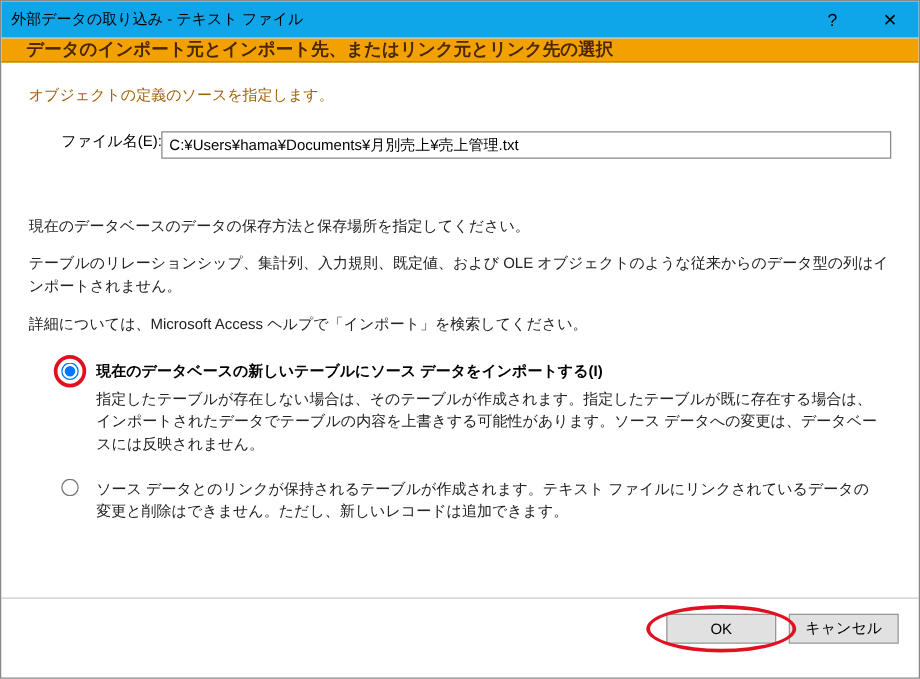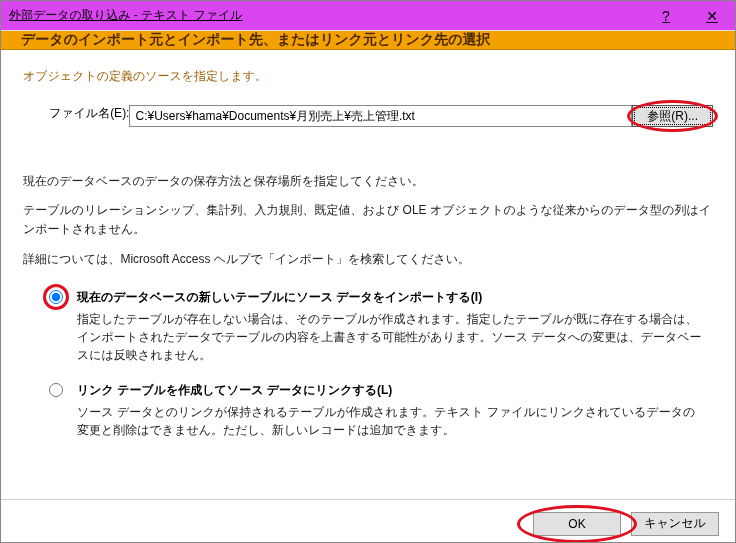--- a/index.html
+++ b/index.html
@@ -7,26 +7,25 @@
     font-family: Meiryo, "Yu Gothic", sans-serif;
     font-size: 12px;
     background: #fff;
     width: 736px;
     height: 543px;
     overflow: hidden;
     border: 1px solid #888;
   }
   .titlebar {
     height: 30px;
-    background: #d946ef;
+    background: #0ea5e9;
     display: flex;
     align-items: center;
     padding-left: 8px;
     border-bottom: 1px solid #ddd;
-    text-decoration: underline;
   }
   .titlebar-title { flex: 1; font-size: 12px; color: #000; }
   .titlebar-btn {
     width: 46px; height: 30px;
     display: flex; align-items: center; justify-content: center;
     font-size: 14px; color: #000;
   }
   .banner {
     background: #f2a100;
     padding: 0 20px;
@@ -125,24 +124,20 @@
 <div class="banner">
   <div class="banner-title">データのインポート元とインポート先、またはリンク元とリンク先の選択</div>
 </div>
 
 <div class="content">
   <div class="instr">オブジェクトの定義のソースを指定します。</div>
 
   <div class="file-row">
     <span class="file-label">ファイル名(E):</span>
     <input class="file-input" type="text" value="C:¥Users¥hama¥Documents¥月別売上¥売上管理.txt" style="">
-    <span class="browse-wrap">
-      <button class="browse-btn"><span>参照(R)...</span></button>
-      <span class="browse-mark"></span>
-    </span>
   </div>
 
   <div class="section-text">現在のデータベースのデータの保存方法と保存場所を指定してください。</div>
   <div class="section-text">テーブルのリレーションシップ、集計列、入力規則、既定値、および OLE オブジェクトのような従来からのデータ型の列はインポートされません。</div>
   <div class="section-text">詳細については、Microsoft Access ヘルプで「インポート」を検索してください。</div>
 
   <div class="options">
     <div class="opt">
       <span class="radio-wrap">
         <input type="radio" name="mode" checked="" style="">
@@ -152,21 +147,20 @@
         <span class="opt-label">現在のデータベースの新しいテーブルにソース データをインポートする(I)</span>
         <div class="opt-desc">指定したテーブルが存在しない場合は、そのテーブルが作成されます。指定したテーブルが既に存在する場合は、インポートされたデータでテーブルの内容を上書きする可能性があります。ソース データへの変更は、データベースには反映されません。</div>
       </div>
     </div>
 
     <div class="opt">
       <span class="radio-wrap">
         <input type="radio" name="mode" style="">
       </span>
       <div class="opt-body">
-        <span class="opt-label">リンク テーブルを作成してソース データにリンクする(L)</span>
         <div class="opt-desc">ソース データとのリンクが保持されるテーブルが作成されます。テキスト ファイルにリンクされているデータの変更と削除はできません。ただし、新しいレコードは追加できます。</div>
       </div>
     </div>
   </div>
 </div>
 
 <div class="bottom-sep"></div>
 <div class="button-row">
   <span class="ok-wrap">
     <button class="btn"><span>OK</span></button>

